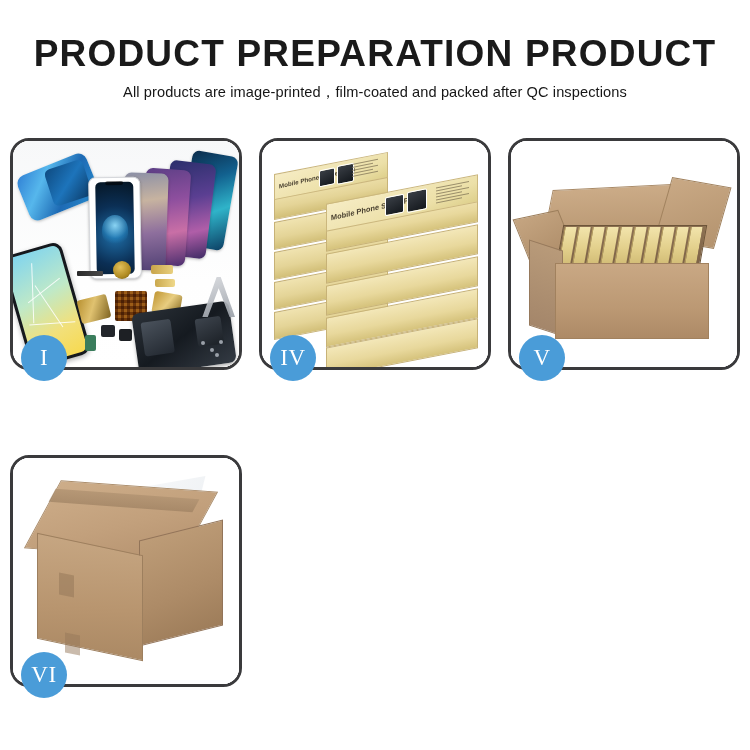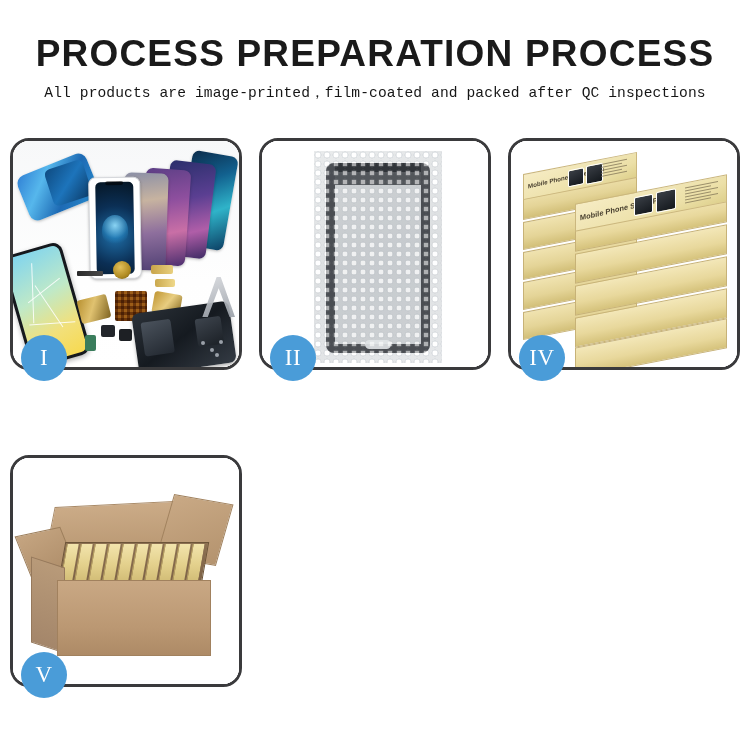--- a/index.html
+++ b/index.html
@@ -32,21 +32,21 @@
     font-family: "Liberation Sans", sans-serif;
     font-size: 37px;
     font-weight: 700;
     letter-spacing: 1.2px;
     color: #1a1a1a;
     line-height: 1.08;
     white-space: nowrap;
   }
   .subtitle {
     margin-top: 9px;
-    font-family: Liberation Mono, monospace;
+    font-family: Liberation Sans, sans-serif;
     font-size: 14.6px;
     font-weight: 400;
     color: #161616;
     letter-spacing: 0.1px;
     white-space: nowrap;
   }
 
   
   .grid {
     position: absolute;
@@ -617,21 +617,21 @@
     background: linear-gradient(120deg, rgba(245,247,249,0.95), rgba(225,230,235,0.5));
     transform: rotate(-10deg) skewX(-24deg);
   }
 </style>
 </head>
 <body>
 
 <div class="page">
 
   <div class="header">
-    <div class="title">PROCESS PREPARATION PROCESS</div>
+    <div class="title">PRODUCT PREPARATION PRODUCT</div>
     <div class="subtitle">All products are image-printed，film-coated and packed after QC inspections</div>
   </div>
 
   <div class="grid">
 
     <div class="panel">
       <div class="panel-inner">
         <div class="p1-bg"></div>
 
         <div class="blue-film"></div>
@@ -677,32 +677,20 @@
         <div class="screws">
           <span></span>
           <span></span>
           <span></span>
           <span></span>
         </div>
       </div>
       <div class="badge">I</div>
     </div>
 
-    <div class="panel">
-      <div class="panel-inner">
-        <div class="p2-bg"></div>
-        <div class="bubble-sheet"></div>
-        <div class="screen-dark">
-          <div class="top-bar"></div>
-          <div class="home-btn"></div>
-        </div>
-        <div class="bubble-overlay"></div>
-      </div>
-      <div class="badge">II</div>
-    </div>
 
 
     <div class="panel">
       <div class="panel-inner">
         <div class="p4-bg"></div>
         <div class="stack">
           <div class="sbox sl sl5"></div>
           <div class="sbox sl sl4"></div>
           <div class="sbox sl sl3"></div>
           <div class="sbox sl sl2"></div>
@@ -763,15 +751,28 @@
           <i></i>
           <i></i>
           <i></i>
         </div>
         <div class="c5-side"></div>
         <div class="c5-body"></div>
       </div>
       <div class="badge">V</div>
     </div>
 
+    <div class="panel">
+      <div class="panel-inner">
+        <div class="p6-bg"></div>
+        <div class="c6-shine"></div>
+        <div class="c6-top"></div>
+        <div class="c6-tape"></div>
+        <div class="c6-right"></div>
+        <div class="c6-front"></div>
+        <div class="c6-tab1"></div>
+        <div class="c6-tab2"></div>
+      </div>
+      <div class="badge">VI</div>
+    </div>
 
   </div>
 </div>
 
 </body></html>

